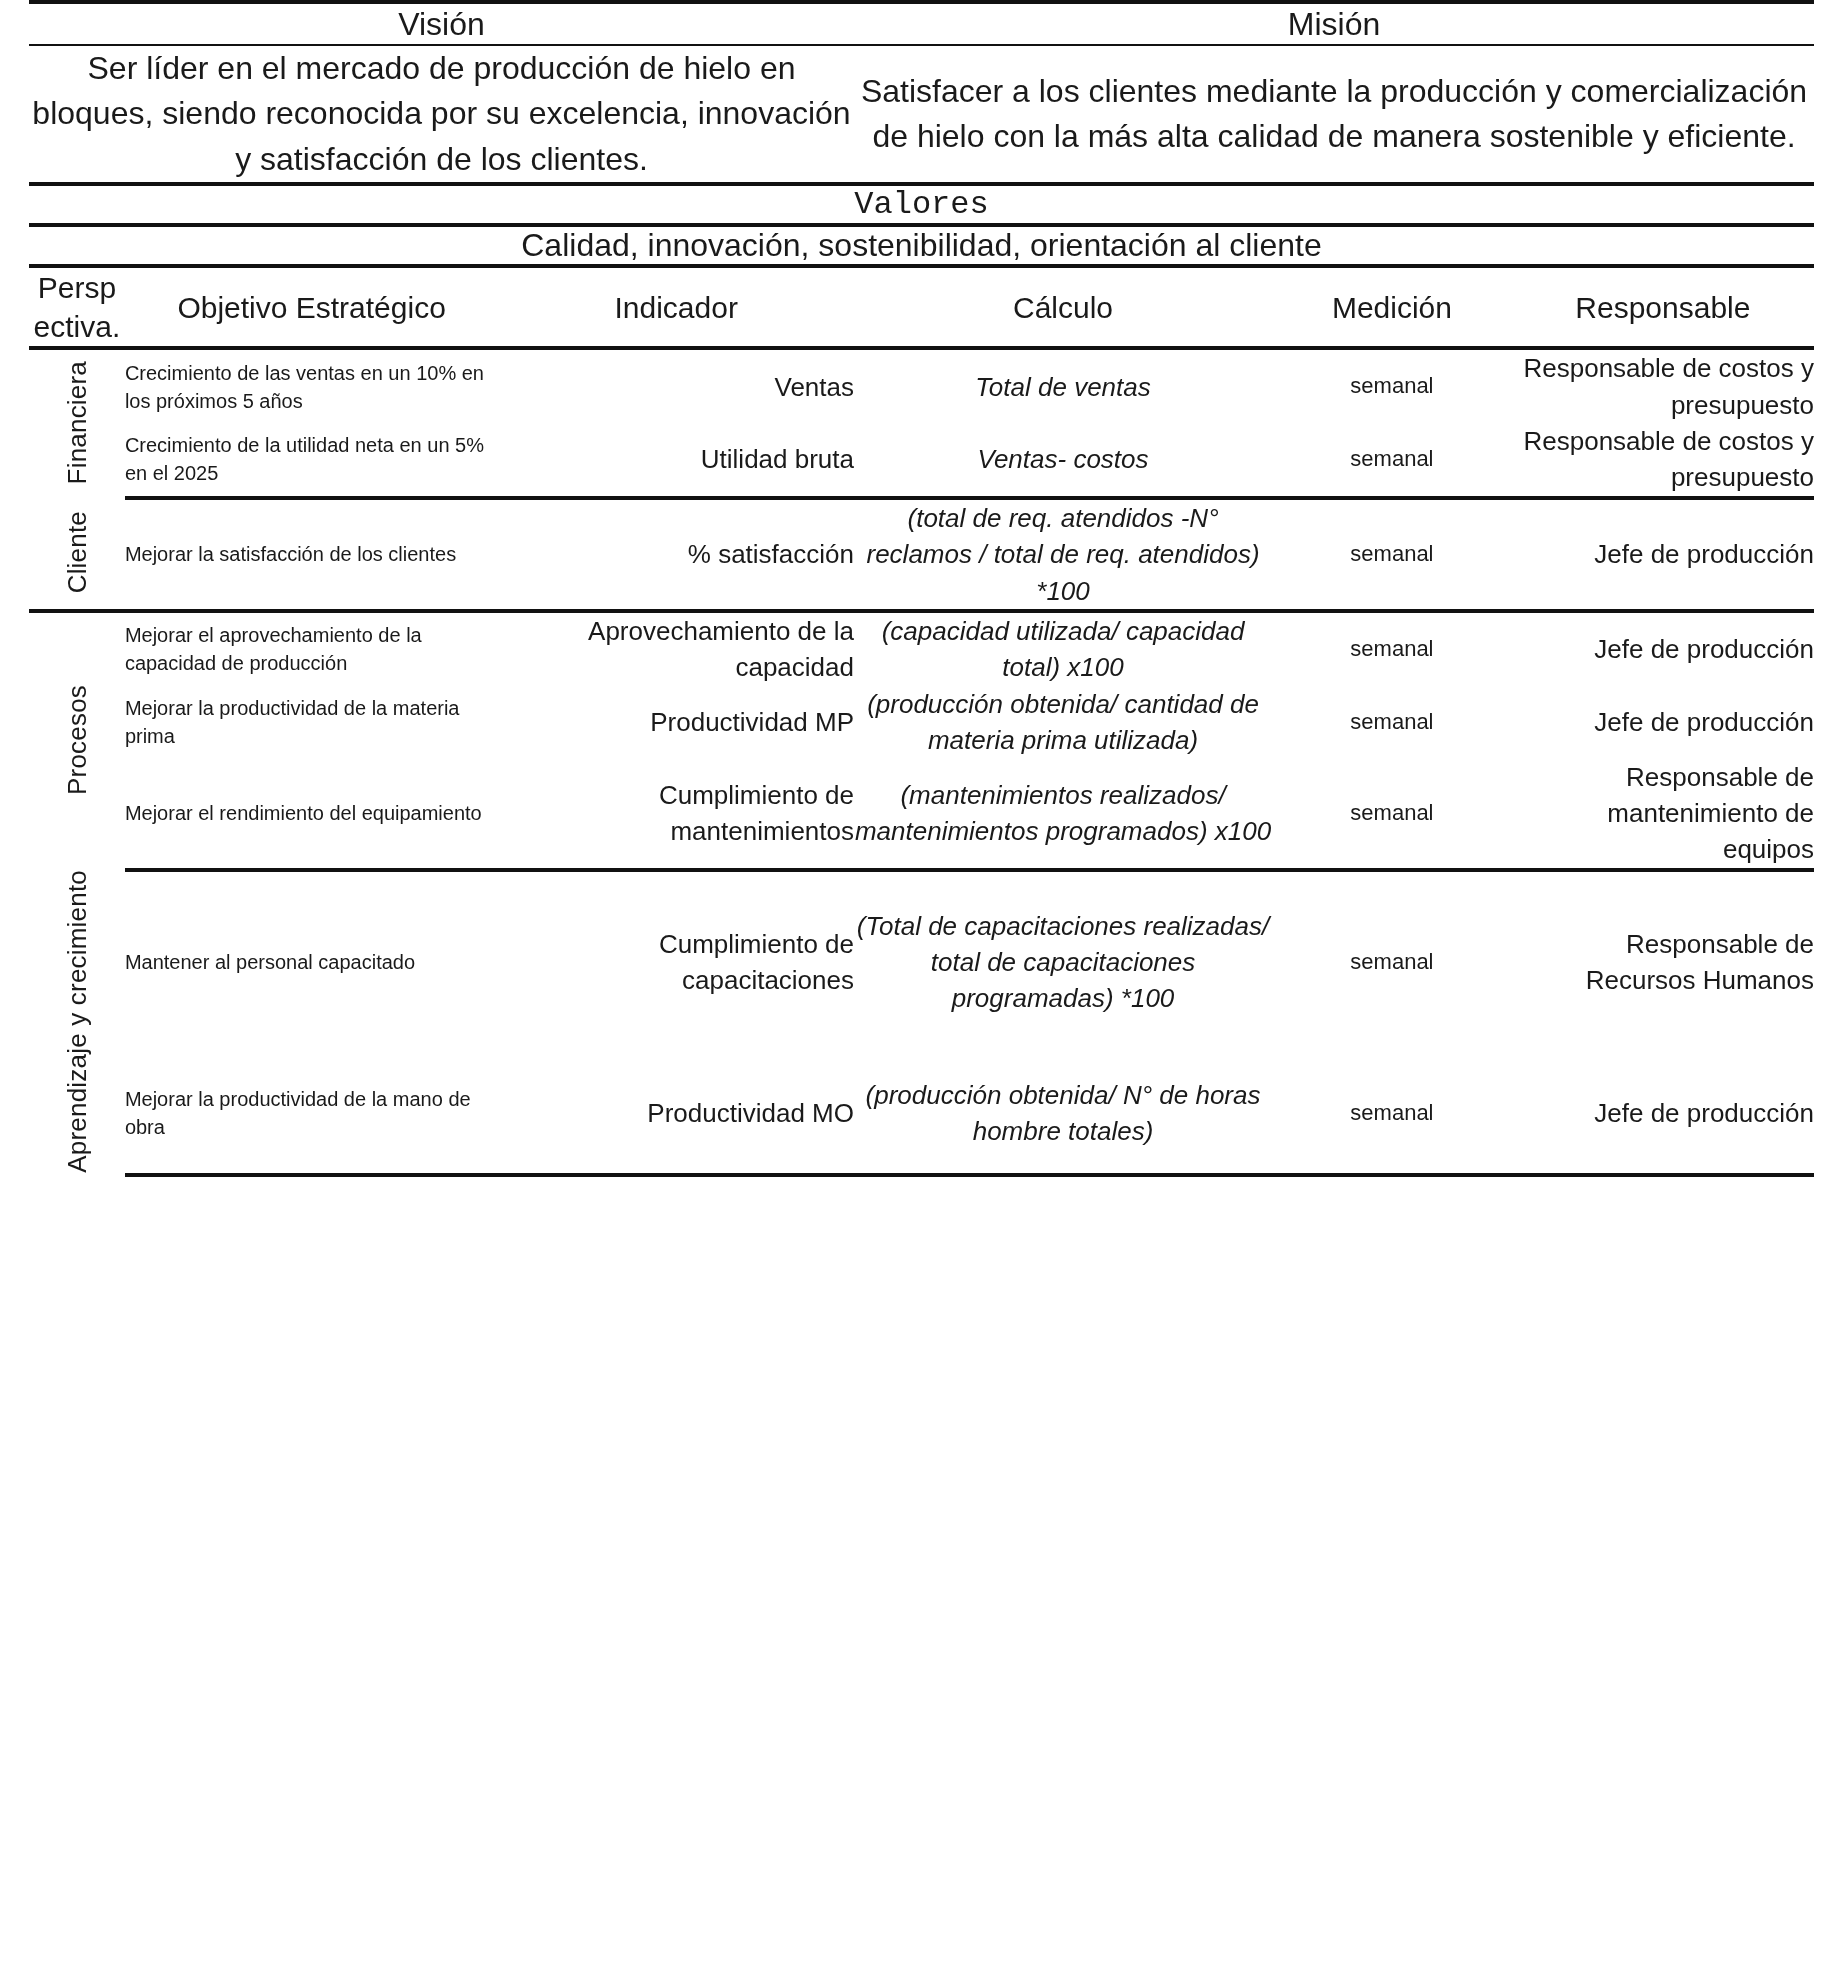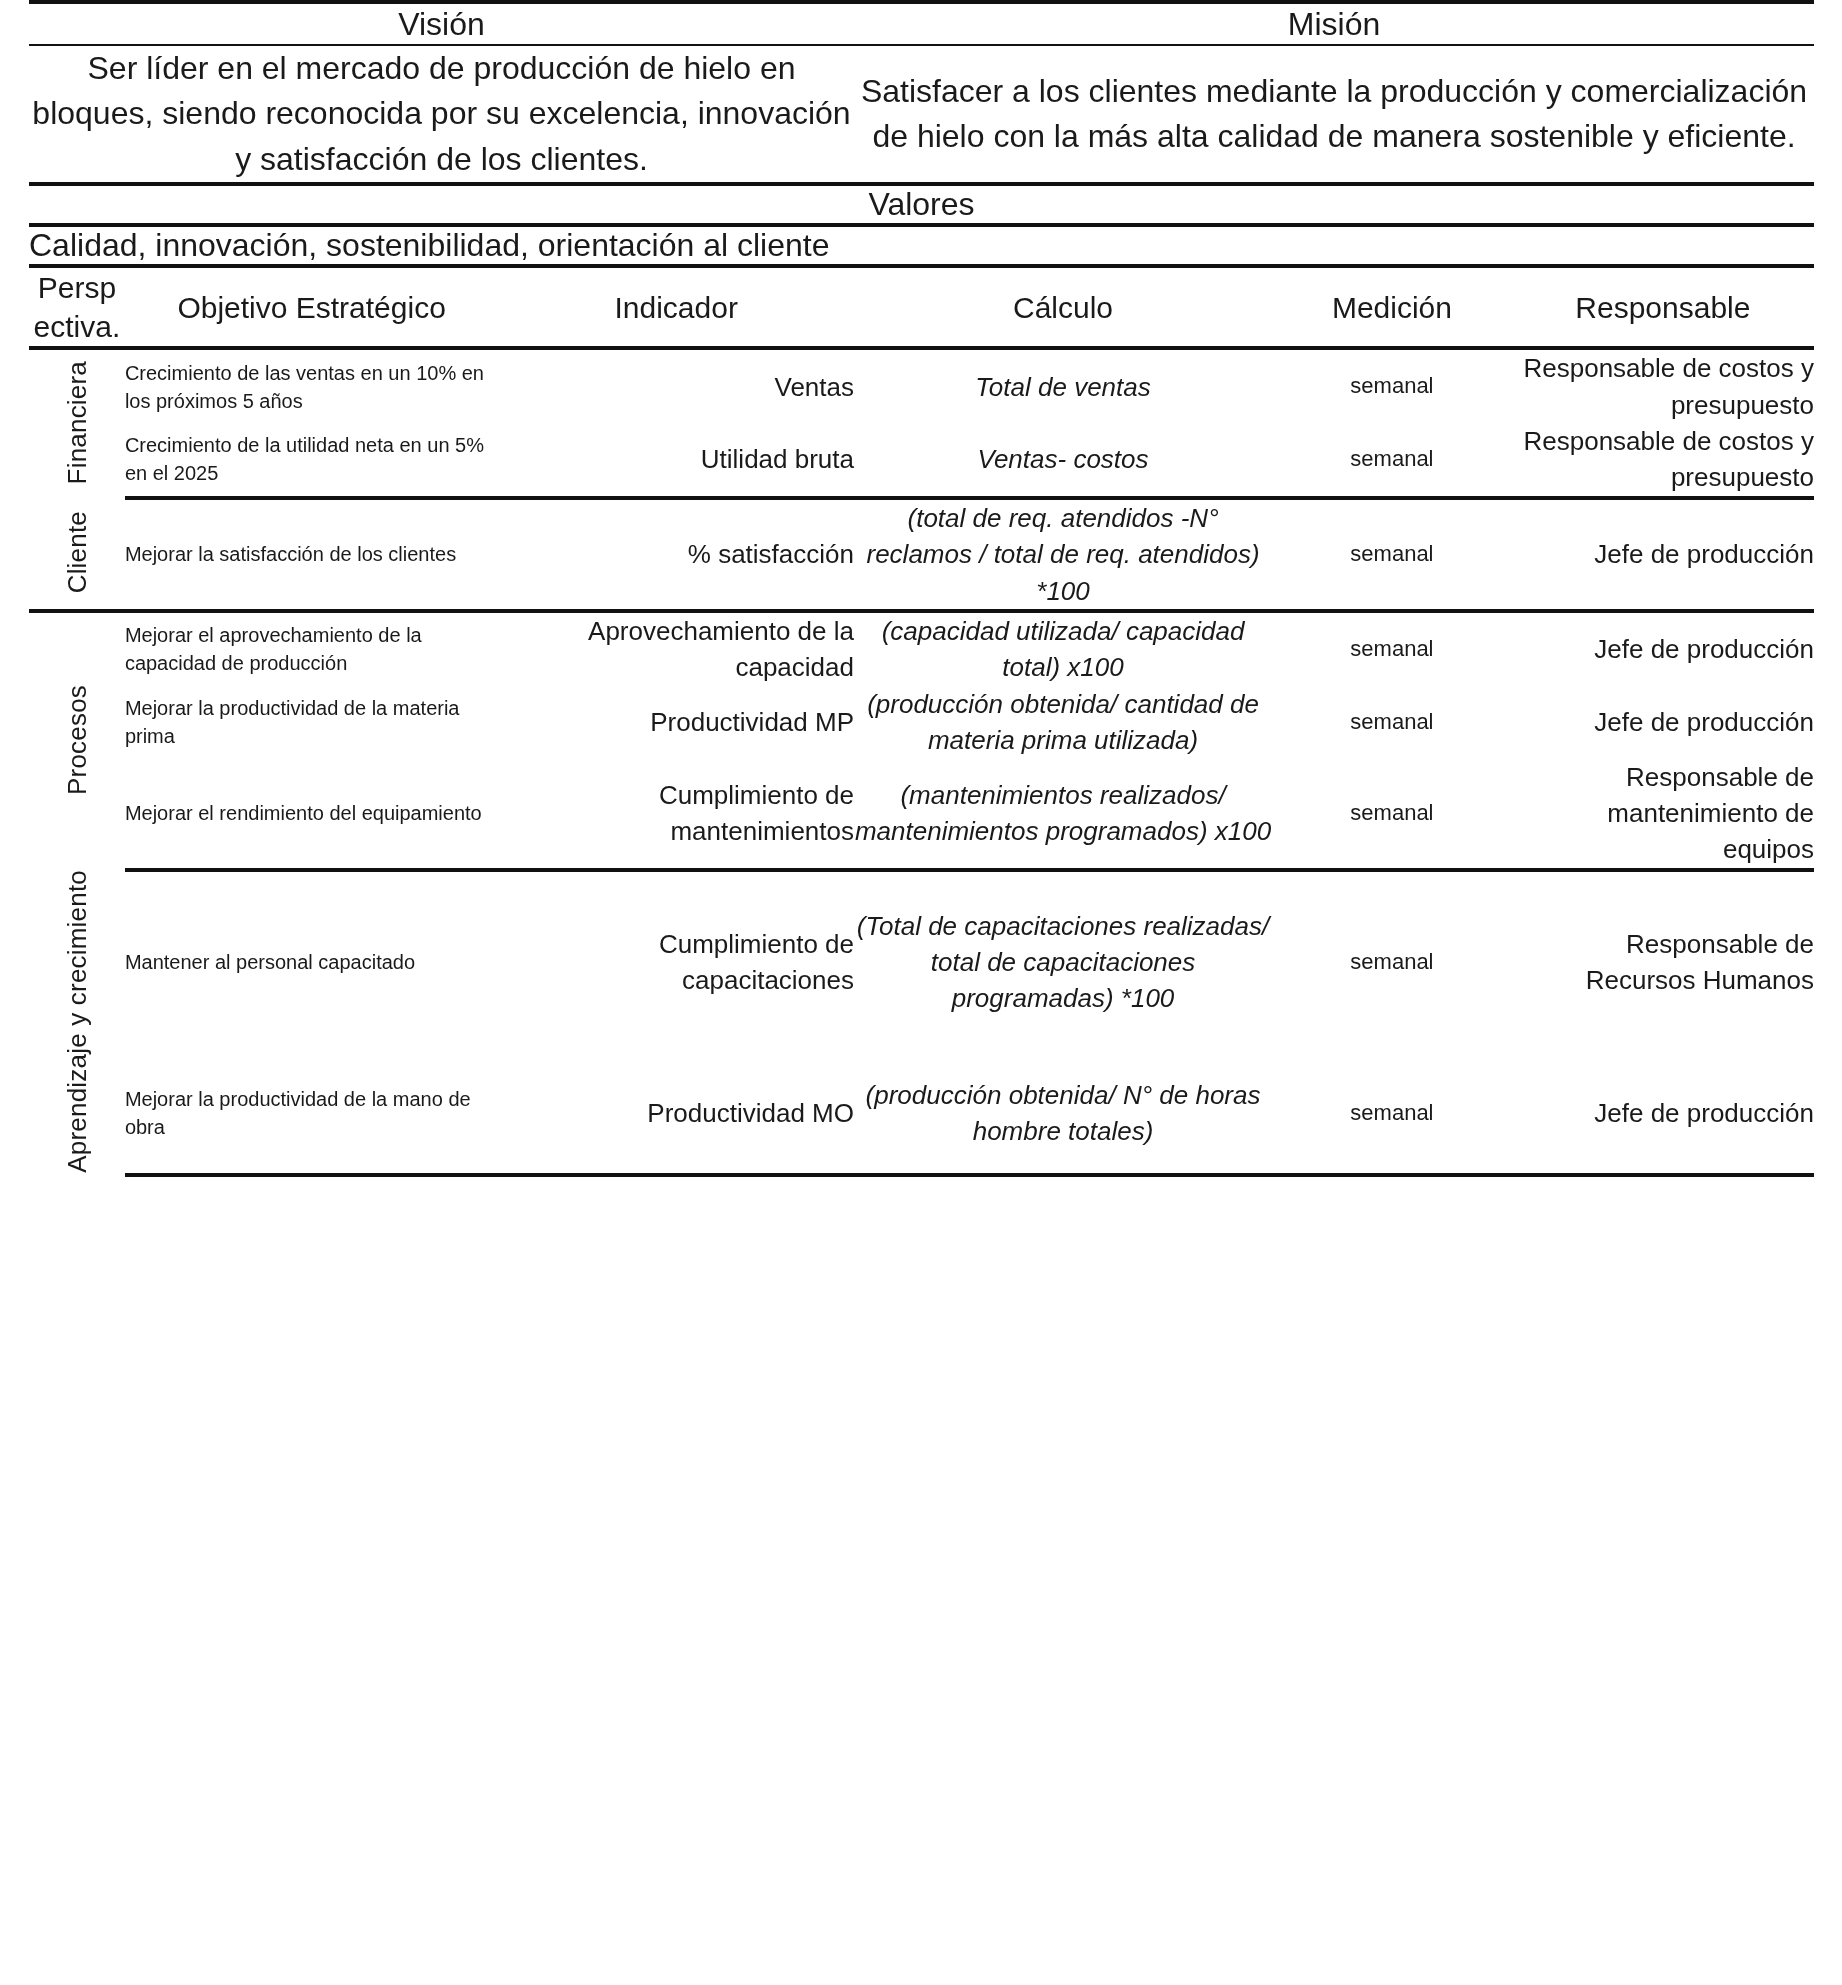--- a/index.html
+++ b/index.html
@@ -49,22 +49,24 @@
   .band-body {
     text-align: center;
     font-size: 32px;
     padding: 11.2px 21px 17.6px 21px;
     line-height: 1.42;
   }
   .valores-head {
     text-align: center;
     font-size: 32px;
     padding: 14.4px 8px 16px 8px;
+    font-family: Liberation Mono, monospace;
   }
   .valores-body {
+    text-align: center;
     font-size: 32px;
     padding: 14.4px 8px 17.6px 8px;
   }
 
   
   .colhead {
     text-align: center;
     font-size: 30px;
     line-height: 1.3;
     padding: 12.8px 4.8px 14.4px 4.8px;

